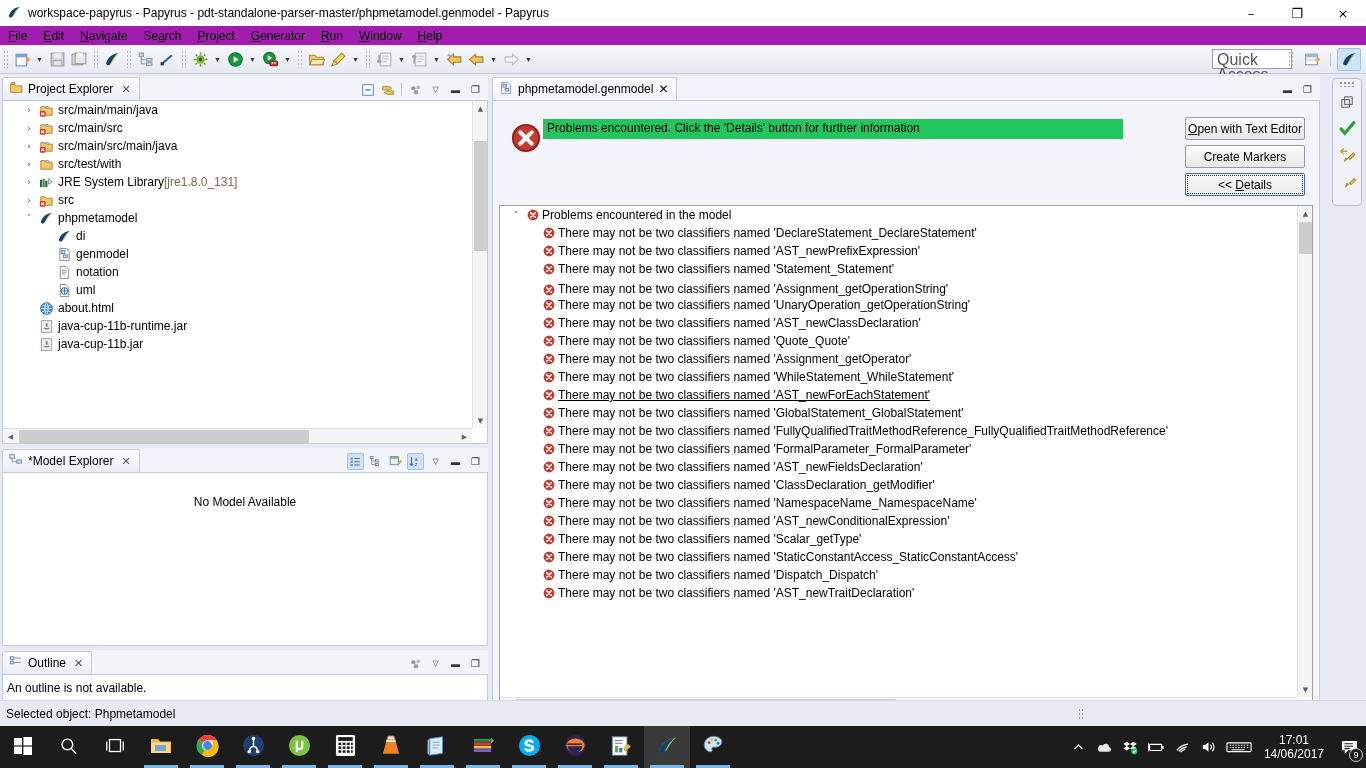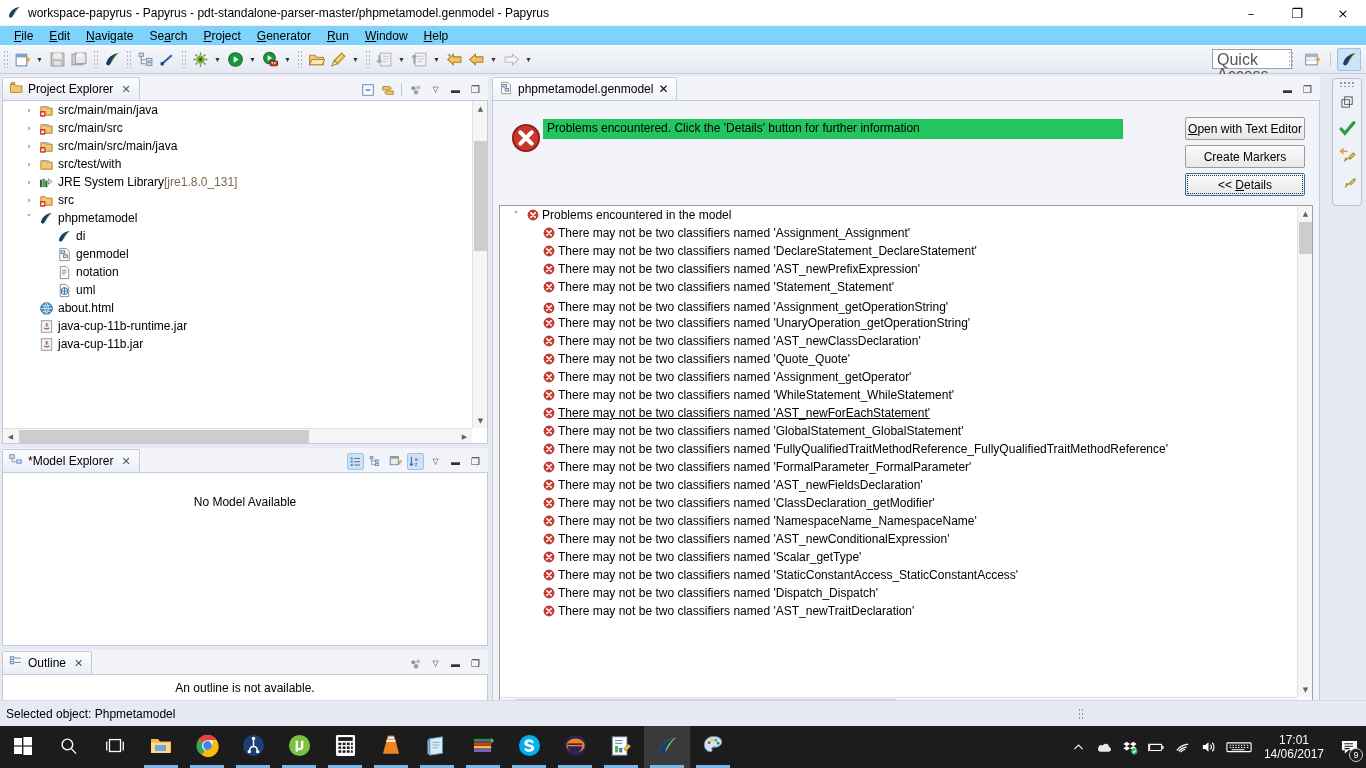--- a/index.html
+++ b/index.html
@@ -21,21 +21,21 @@
   }
   .titlebar .tb-icon { margin-left: 7px; margin-right: 6px; display:flex; }
   .titlebar .tb-title { font-size: 12px; color: #000; white-space: nowrap; }
   .wincontrols { position: absolute; right: 0; top: 0; height: 26px; display: flex; }
   .wc { width: 46px; height: 26px; display: flex; align-items: center; justify-content: center;
         font-size: 13px; color: #000; font-family: "DejaVu Sans", sans-serif; }
 
   
   .menubar {
     position: absolute; left: 0; top: 26px; width: 1366px; height: 19px;
-    background: #7dd3fc; display: flex; align-items: center; padding-left: 6px;
+    background: #a21caf; display: flex; align-items: center; padding-left: 0;
   }
   .menu-item { padding: 2px 8px; font-size: 12px; color: #000; }
   .menu-item u { text-decoration: underline; }
 
   
   .toolbar {
     position: absolute; left: 0; top: 45px; width: 1366px; height: 29px;
     background: linear-gradient(to bottom, #f6f7fb 0%, #eef0f7 50%, #e6e9f3 100%);
     border-bottom: 1px solid #c6cbd8;
     display: flex; align-items: center;
@@ -96,21 +96,21 @@
   .hscroll .thumb { position:absolute; top:1px; height:13px; background:#cdcdcd; border-radius:1px;}
   .hscroll .arw { position:absolute; top:0; width:15px; height:15px; display:flex; align-items:center; justify-content:center;
                   font-size:7px; color:#606060; font-family:"DejaVu Sans",sans-serif; }
 
   
   #model-explorer { left: 2px; top: 374px; width: 486px; height: 198px; }
   .center-msg { position:absolute; top: 22px; width: 100%; text-align:center; font-size:12px; color:#000; }
 
   
   #outline-panel { left: 2px; top: 576px; width: 486px; height: 122px; }
-  .outline-msg { padding: 6px 4px; font-size: 12px; color:#000;text-align:center; }
+  .outline-msg { padding: 6px 4px; font-size: 12px; color:#000; }
 
   
   #editor-area { left: 492px; top: 2px; width: 828px; height: 696px; }
   .editor-tabrow { height: 24px; display:flex; align-items:flex-end; position:relative;
                    background: transparent; }
   .editor-tab {
     height: 23px; display:flex; align-items:center; gap:5px; padding: 0 8px 0 6px;
     background: linear-gradient(to bottom,#ffffff,#eef2fa);
     border: 1px solid #c4cadb; border-bottom:none; border-radius: 2px 2px 0 0;
     font-size: 12px;
@@ -714,29 +714,20 @@
           <div class="plist-inner" id="problems-inner">
               <div class="prow" style="padding-left: 8px;">
                 <span class="twi">˅</span>
                 <span style="width:18px;display:flex;align-items:center;justify-content:center;">
                   <svg width="12" height="12" viewBox="0 0 16 16">
                     <circle cx="8" cy="8" r="6.6" fill="#d23a2e" stroke="#8e201a"></circle>
                     <path d="M5 5l6 6M11 5l-6 6" stroke="#fff" stroke-width="2.2" stroke-linecap="round"></path>
                   </svg>
                 </span>
                 <span>Problems encountered in the model</span>
-              </div>
-              <div class="prow" style="padding-left: 40px;">
-                <span style="width:18px;display:flex;align-items:center;justify-content:center;">
-                  <svg width="12" height="12" viewBox="0 0 16 16">
-                    <circle cx="8" cy="8" r="6.6" fill="#d23a2e" stroke="#8e201a"></circle>
-                    <path d="M5 5l6 6M11 5l-6 6" stroke="#fff" stroke-width="2.2" stroke-linecap="round"></path>
-                  </svg>
-                </span>
-                <span>There may not be two classifiers named 'Assignment_Assignment'</span>
               </div>
               <div class="prow" style="padding-left: 40px;">
                 <span style="width:18px;display:flex;align-items:center;justify-content:center;">
                   <svg width="12" height="12" viewBox="0 0 16 16">
                     <circle cx="8" cy="8" r="6.6" fill="#d23a2e" stroke="#8e201a"></circle>
                     <path d="M5 5l6 6M11 5l-6 6" stroke="#fff" stroke-width="2.2" stroke-linecap="round"></path>
                   </svg>
                 </span>
                 <span>There may not be two classifiers named 'DeclareStatement_DeclareStatement'</span>
               </div>

